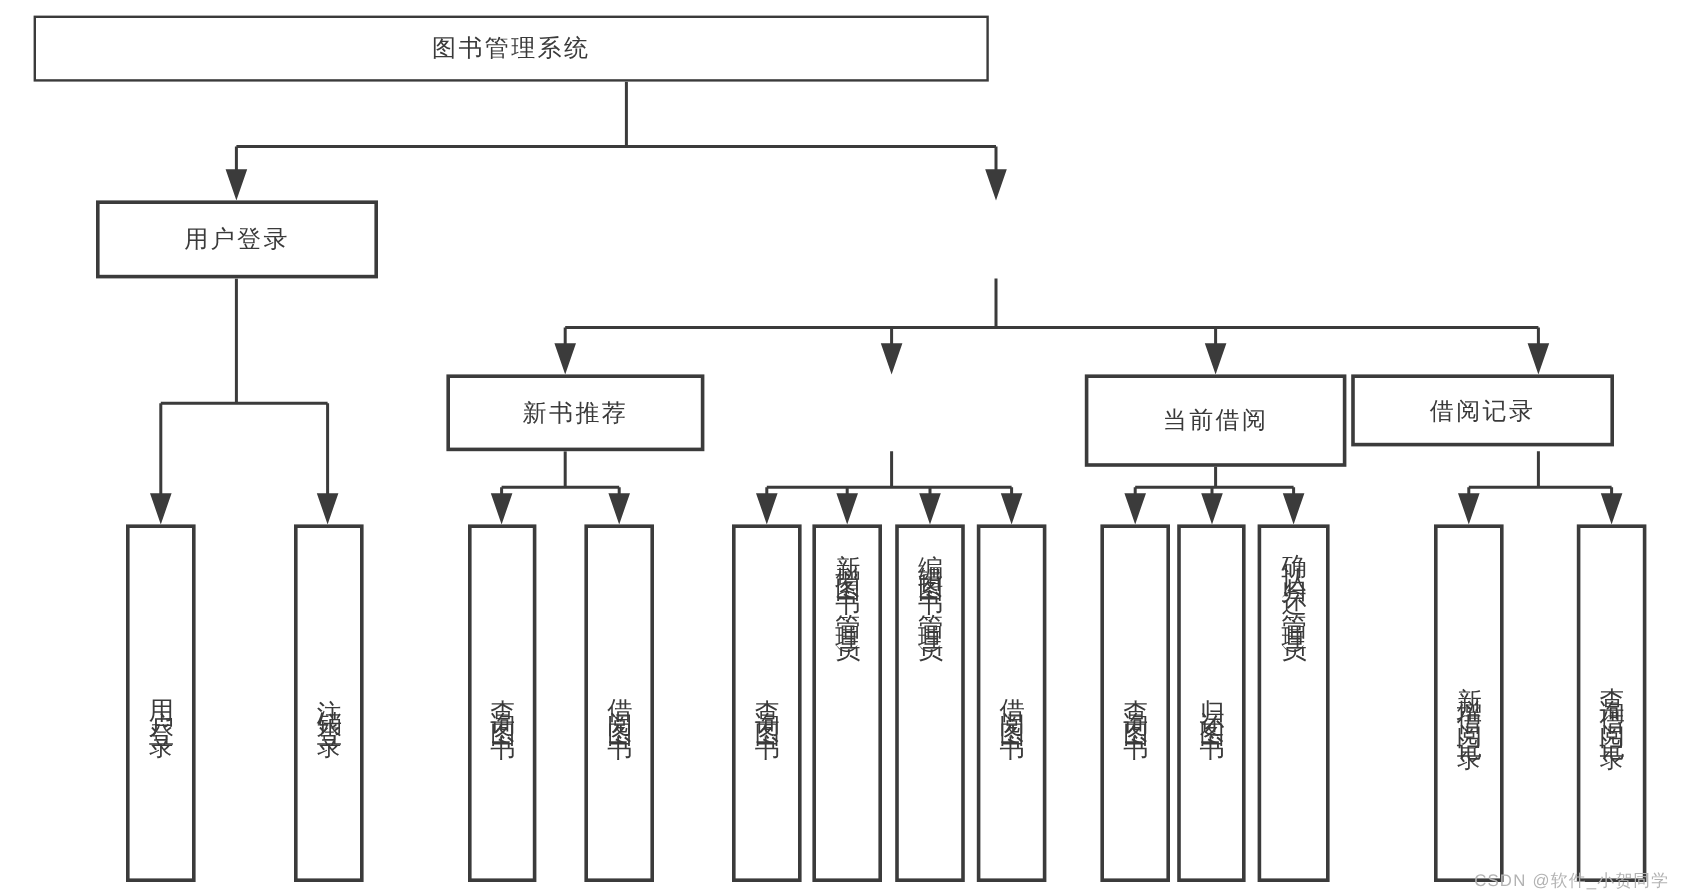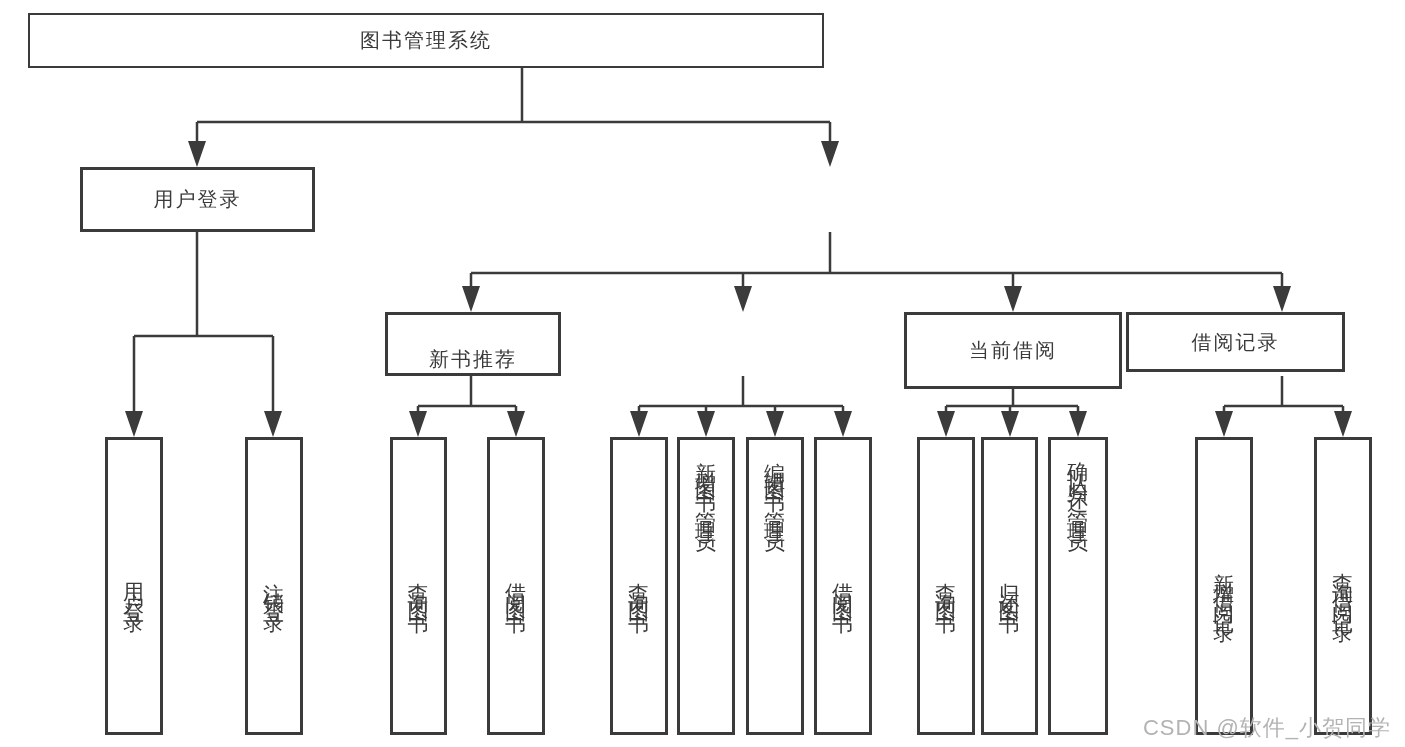--- a/index.html
+++ b/index.html
@@ -39,21 +39,21 @@
     letter-spacing:10px;
     line-height:1;
     color:var(--text);
     white-space:nowrap;
   }
   .leaf.from-top{align-items:flex-start;padding-top:5px;}
   .watermark{
     position:absolute;
     right:14px;bottom:4px;
     color:var(--wm);
-    font-size:22px;
+    font-size:14px;
     letter-spacing:1px;
     z-index:5;
     white-space:nowrap;
   }
 </style>
 </head>
 <body>
 
 <div class="canvas">
 
@@ -78,21 +78,21 @@
   </svg>
 
   <div class="node root" style="left:28px;top:13px;width:796px;height:55px;">
     <span>图书管理系统</span>
   </div>
 
   <div class="node" style="left:80px;top:167px;width:235px;height:65px;">
     <span>用户登录</span>
   </div>
 
-  <div class="node" style="left:385px;top:312px;width:176px;height:64px;align-items:flex-end;">
+  <div class="node" style="left:372px;top:312px;width:215px;height:64px;">
     <span>新书推荐</span>
   </div>
   <div class="node" style="left:904px;top:312px;width:218px;height:77px;">
     <span>当前借阅</span>
   </div>
   <div class="node" style="left:1126px;top:312px;width:219px;height:60px;">
     <span>借阅记录</span>
   </div>
 
   <div class="node leaf" style="left:105px;top:437px;width:58px;height:298px;">

